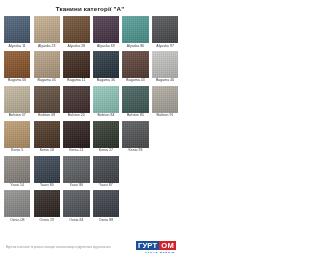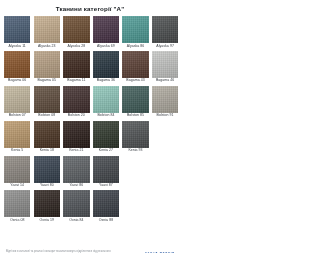--- a/index.html
+++ b/index.html
@@ -252,17 +252,21 @@
         <div class="cell">
           <div class="swatch" style="background: rgb(56, 61, 69);"></div>
           <div class="label">Oxnia 88</div>
         </div>
       </div>
     </div>
 
   <div class="footer">
     <div class="disclaimer">Відтінки в каталозі  та реальні кольори тканини можуть відрізнятися від реального</div>
     <div class="logo">
+      <div class="logo-row">
+        <span class="logo-a">ГУРТ</span>
+        <span class="logo-b">ОМ</span>
+      </div>
       <div class="logo-sub">СКЛАД МЕБЛІВ</div>
     </div>
   </div>
 
 </div>
 
 </body></html>

